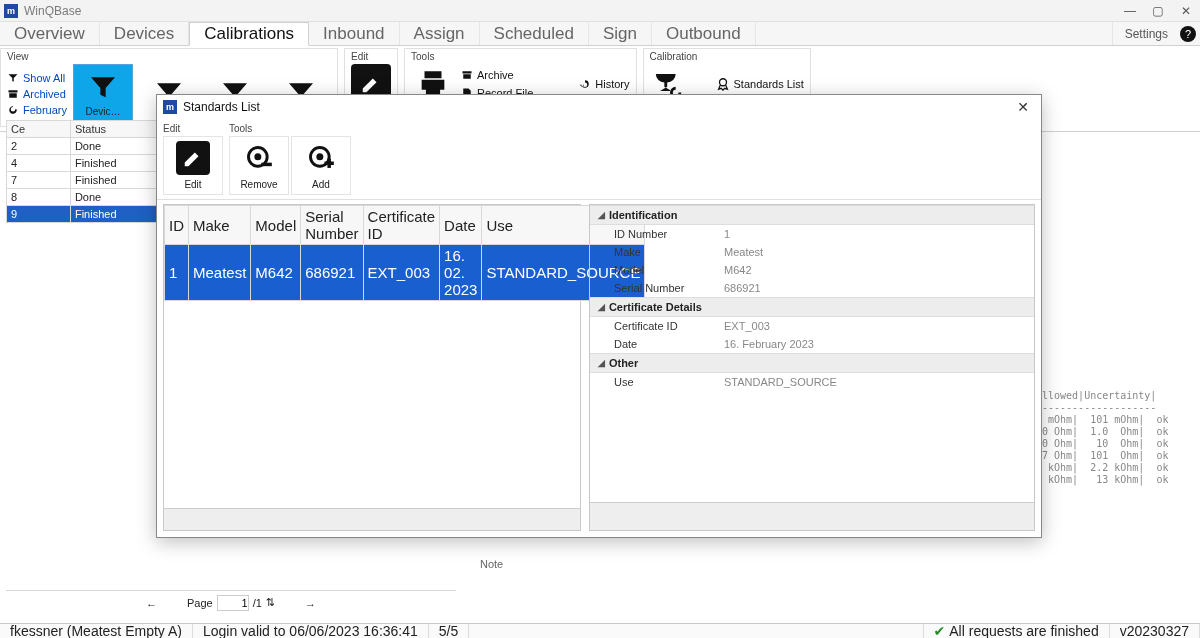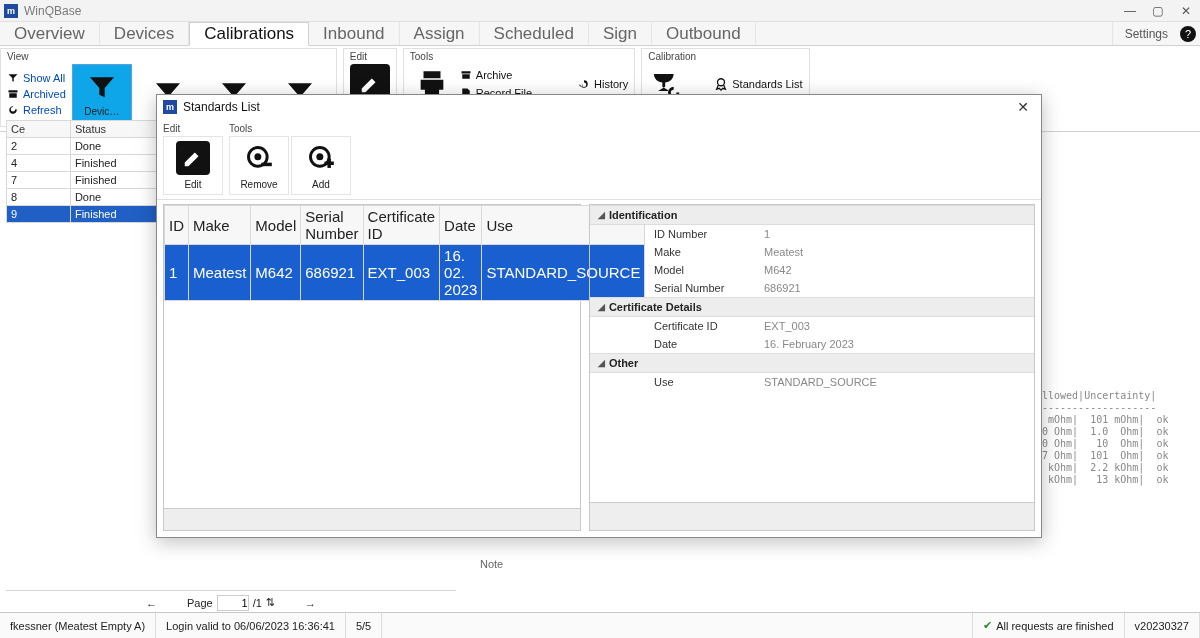--- a/index.html
+++ b/index.html
@@ -44,21 +44,21 @@
   .gridtbl th, .gridtbl td { border: 1px solid #d8d8d8; padding: 2px 4px; text-align: left; height: 17px; }
   .gridtbl th { background: #f7f7f7; font-weight: normal; color: #333; }
   .gridtbl tr.selrow td { background: #2060c4; color: #fff; }
 
   
   .mainfoot { position: absolute; left: 6px; top: 590px; width: 450px; height: 24px; border-top: 1px solid #d8d8d8; display:flex; align-items:center; justify-content:center; gap: 30px; font-size:11px; }
   .pager { display: flex; align-items: center; gap: 4px; }
   .pager input { width: 32px; height: 16px; font-size: 11px; text-align:right; border:1px solid #ccc; }
 
   
-  .statusbar { position: absolute; left: 0; bottom: 0; height: 26px; width: 100%; border-top: 1px solid #c8c8c8; display: flex; align-items: center; font-size: 11px; background: #fafafa; justify-content: flex-end; }
+  .statusbar { position: absolute; left: 0; bottom: 0; height: 15px; width: 100%; border-top: 1px solid #c8c8c8; display: flex; align-items: center; font-size: 14px; background: #fafafa; justify-content: flex-end; }
   .statusbar .cell { border-right: 1px solid #ddd; padding: 0 10px; height: 100%; display: flex; align-items: center; }
   .statusbar .grow { flex: 1; }
 
   
   .rightlog { position: absolute; right: 8px; top: 390px; width: 150px; font-family: monospace; font-size: 10px; color: #888; line-height: 12px; white-space: pre; }
   .notelbl { position: absolute; left: 480px; top: 558px; font-size: 11px; color: #666; }
 
   
   .modal { position: absolute; left: 156px; top: 94px; width: 886px; height: 444px; background: #fff; border: 1px solid #888; box-shadow: 0 4px 18px rgba(0,0,0,0.25); display:flex; flex-direction:column; }
   .modal .mtitle { height: 24px; display: flex; align-items: center; padding: 0 6px; font-size: 12px; color: #111;}
@@ -80,21 +80,21 @@
   .mtbl th, .mtbl td { border: 1px solid #d8d8d8; padding: 2px 4px; text-align: left; height: 17px; }
   .mtbl th { background: #f7f7f7; font-weight: normal; }
   .mtbl tr.selrow td { background: #1a5fd0; color:#fff;}
   .mtablewrap .tfill { flex:1;}
   .mtablewrap .tfoot { height: 22px; background:#eee; border-top:1px solid #ccc;}
 
   .mdetails { flex:1; border:1px solid #c8c8c8; display:flex; flex-direction:column;}
   .dsec { background:#ededed; font-weight:600; font-size:11px; padding: 3px 8px; display:flex; align-items:center; gap:4px; border-bottom:1px solid #ddd; border-top:1px solid #ddd;}
   .dsec .caret { font-size: 9px; color:#555;}
   .drow { display:flex; align-items:center; padding: 2px 8px 2px 24px; height:18px; font-size:11px;}
-  .drow .k { width: 110px; color:#333;margin-left:40px;}
+  .drow .k { width: 110px; color:#333;}
   .drow .v { color:#888;}
   .mdetails .dfill { flex:1;}
   .mdetails .dfoot { height: 28px; background:#eee; border-top:1px solid #ccc;}
 
 </style>
 </head>
 <body>
 
 <div class="titlebar">
   <div class="appicon">m</div>
@@ -134,21 +134,21 @@
         <div class="vbtn">
             <svg viewBox="0 0 16 16">
               <path d="M2 3h12v3H2zM3 7h10v6H3z" fill="#111"></path>
             </svg>
             <span>Archived</span>
           </div>
         <div class="vbtn">
             <svg viewBox="0 0 16 16">
               <path d="M8 3a5 5 0 1 0 4.9 4H11a3 3 0 1 1-3-3V3z" fill="#111"></path>
             </svg>
-            <span>Refresh</span>
+            <span>February</span>
           </div>
       </div>
       <div class="filterbtn sel">
         <svg viewBox="0 0 24 24">
             <path d="M3 4h18l-7 8v7l-4-2v-5z"></path>
           </svg>
         <span>Devic…</span>
       </div>
       <div class="filterbtn">
           <svg viewBox="0 0 24 24">

